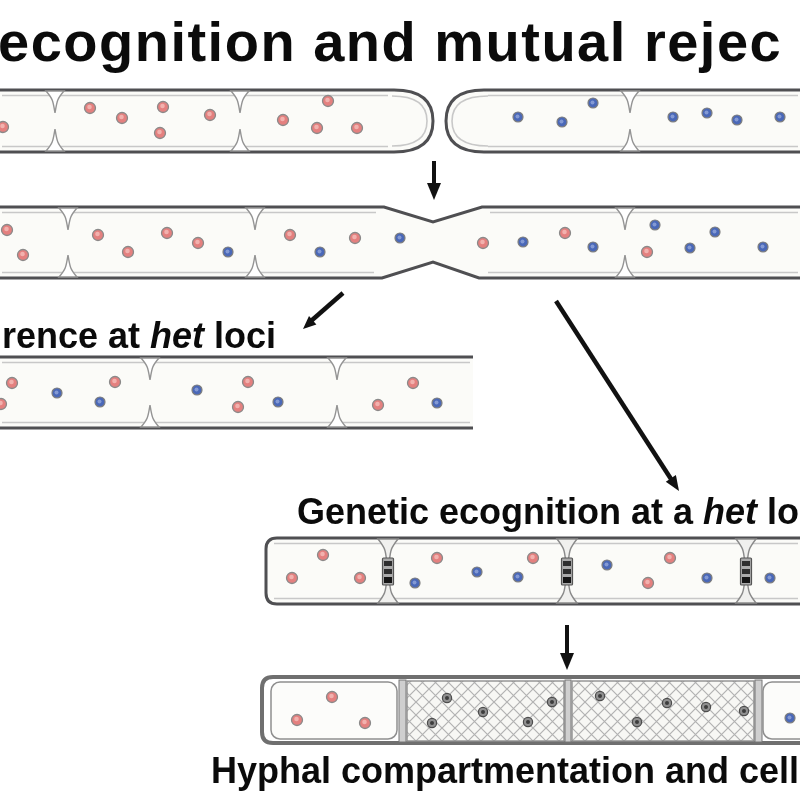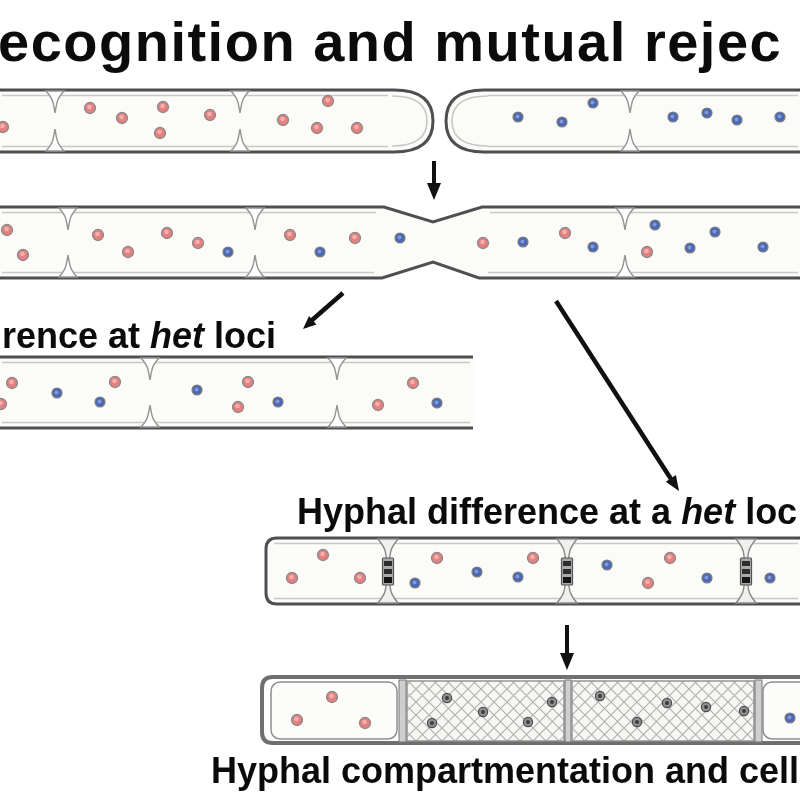--- a/index.html
+++ b/index.html
@@ -280,16 +280,16 @@
         <circle cx="744" cy="711" r="4.6" fill="#919191" stroke="#4c4c4c" stroke-width="1.2"></circle>
         <circle cx="744" cy="711" r="2" fill="#3d3d3d"></circle>
       </g>
   </svg>
 
   <div class="t title">ecognition and mutual rejec</div>
 
   <div class="t l1"><span>rence at </span><i>het</i><span> loci</span></div>
 
 
-  <div class="t l3"><span>Hyphal difference at a </span><i>het</i><span> loc</span></div>
+  <div class="t l3"><span>Genetic ecognition at a </span><i>het</i><span> loc</span></div>
 
   <div class="t l4">Hyphal compartmentation and cell</div>
 </div>
 
 </body></html>

